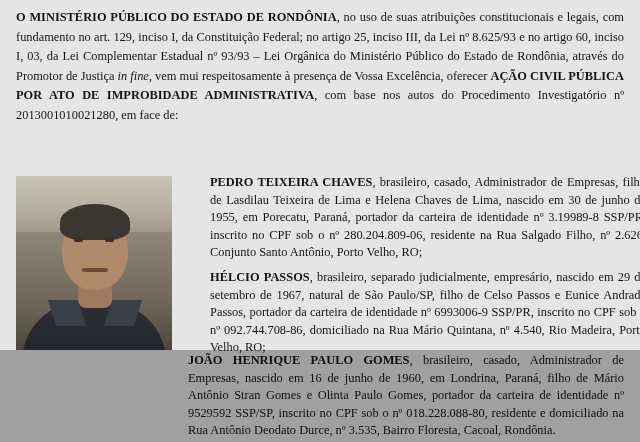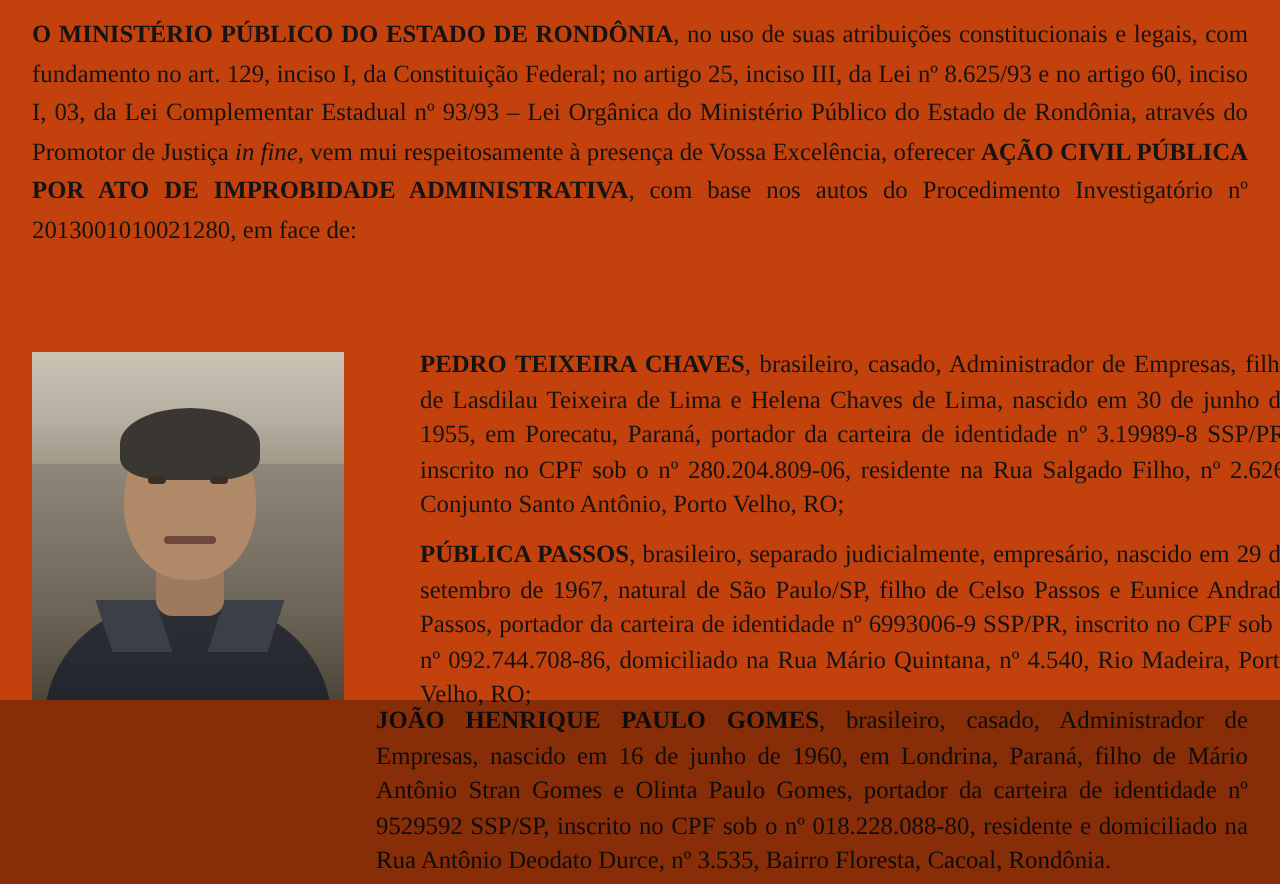--- a/index.html
+++ b/index.html
@@ -11,21 +11,21 @@
     width: 640px;
     height: 442px;
     overflow: hidden;
     font-family: "Liberation Serif", serif;
     color: #111111;
   }
   .page {
     position: relative;
     width: 640px;
     height: 442px;
-    background: #c2410c;
+    background: #e5e5e5;
   }
   .doc-body {
     position: absolute;
     left: 0;
     top: 0;
     width: 640px;
     padding: 8px 16px 0 16px;
     box-sizing: border-box;
   }
   p.para {
@@ -194,21 +194,21 @@
     <div class="eye-r"></div>
     <div class="mouth"></div>
   </div>
 
   <div class="col-right">
     <p class="para">
       <span class="b">PEDRO TEIXEIRA CHAVES</span><span>, brasileiro, casado, Administrador de Empresas, filho de Lasdilau Teixeira de Lima e Helena Chaves de Lima, nascido em 30 de junho de 1955, em Porecatu, Paraná, portador da carteira de identidade nº 3.19989-8 SSP/PR, inscrito no CPF sob o nº 280.204.809-06, residente na Rua Salgado Filho, nº 2.626, Conjunto Santo Antônio, Porto Velho, RO;</span>
     </p>
     <div class="gap"></div>
     <p class="para">
-      <span class="b">PÚBLICA PASSOS</span><span>, brasileiro, separado judicialmente, empresário, nascido em 29 de setembro de 1967, natural de São Paulo/SP, filho de Celso Passos e Eunice Andrade Passos, portador da carteira de identidade nº 6993006-9 SSP/PR, inscrito no CPF sob o nº 092.744.708-86, domiciliado na Rua Mário Quintana, nº 4.540, Rio Madeira, Porto Velho, RO;</span>
+      <span class="b">HÉLCIO PASSOS</span><span>, brasileiro, separado judicialmente, empresário, nascido em 29 de setembro de 1967, natural de São Paulo/SP, filho de Celso Passos e Eunice Andrade Passos, portador da carteira de identidade nº 6993006-9 SSP/PR, inscrito no CPF sob o nº 092.744.708-86, domiciliado na Rua Mário Quintana, nº 4.540, Rio Madeira, Porto Velho, RO;</span>
     </p>
   </div>
 
   <div class="bottom-block">
     <p class="para">
       <span class="b">JOÃO HENRIQUE PAULO GOMES</span><span>, brasileiro, casado, Administrador de Empresas, nascido em 16 de junho de 1960, em Londrina, Paraná, filho de Mário Antônio Stran Gomes e Olinta Paulo Gomes, portador da carteira de identidade nº 9529592 SSP/SP, inscrito no CPF sob o nº 018.228.088-80, residente e domiciliado na Rua Antônio Deodato Durce, nº 3.535, Bairro Floresta, Cacoal, Rondônia.</span>
     </p>
   </div>
 
   <div class="overlay-band"></div>

